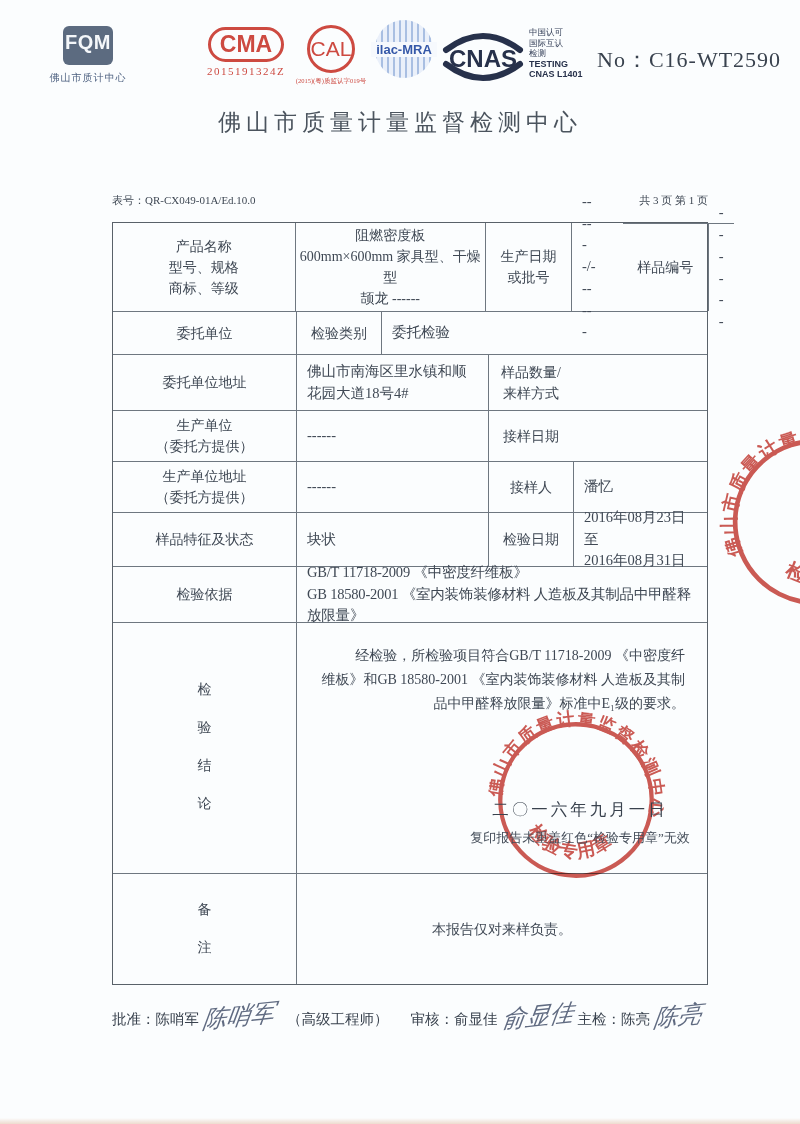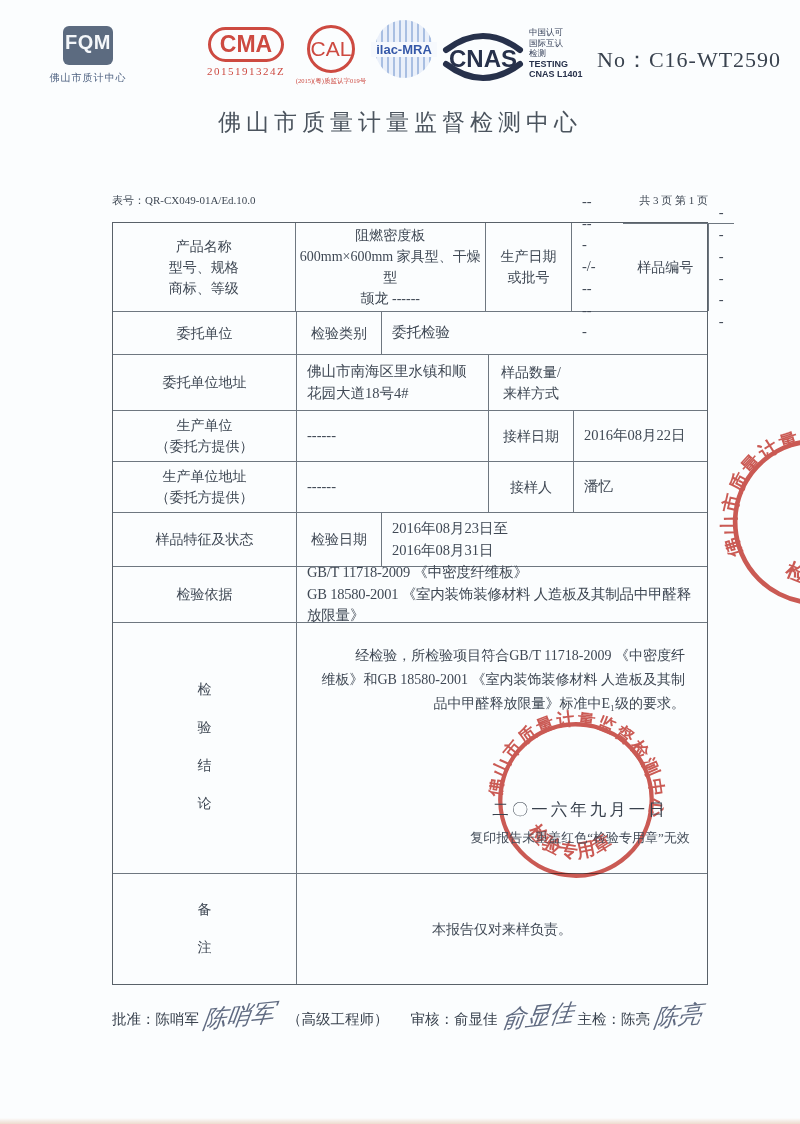--- a/index.html
+++ b/index.html
@@ -166,33 +166,33 @@
       <div class="cell w-v val">佛山市南海区里水镇和顺花园大道18号4#</div>
       <div class="cell w-rl">样品数量/
 来样方式</div>
     </div>
 
     <div class="trow" style="height:50px">
       <div class="cell w-l">生产单位
 （委托方提供）</div>
       <div class="cell w-v val">------</div>
       <div class="cell w-rl">接样日期</div>
-      <div class="cell w-rv val">2016年08月22日</div>
     </div>
 
     <div class="trow" style="height:50px">
       <div class="cell w-l">生产单位地址
 （委托方提供）</div>
       <div class="cell w-v val">------</div>
       <div class="cell w-rl">接样人</div>
       <div class="cell w-rv val">潘忆</div>
     </div>
 
     <div class="trow" style="height:53px">
       <div class="cell w-l">样品特征及状态</div>
+      <div class="cell w-v val">块状</div>
       <div class="cell w-rl">检验日期</div>
       <div class="cell w-rv val">2016年08月23日至
 2016年08月31日</div>
     </div>
 
     <div class="trow" style="height:55px">
       <div class="cell w-l">检验依据</div>
       <div class="cell val basis" style="flex:1">GB/T 11718-2009 《中密度纤维板》
 GB 18580-2001 《室内装饰装修材料  人造板及其制品中甲醛释放限量》</div>
     </div>

